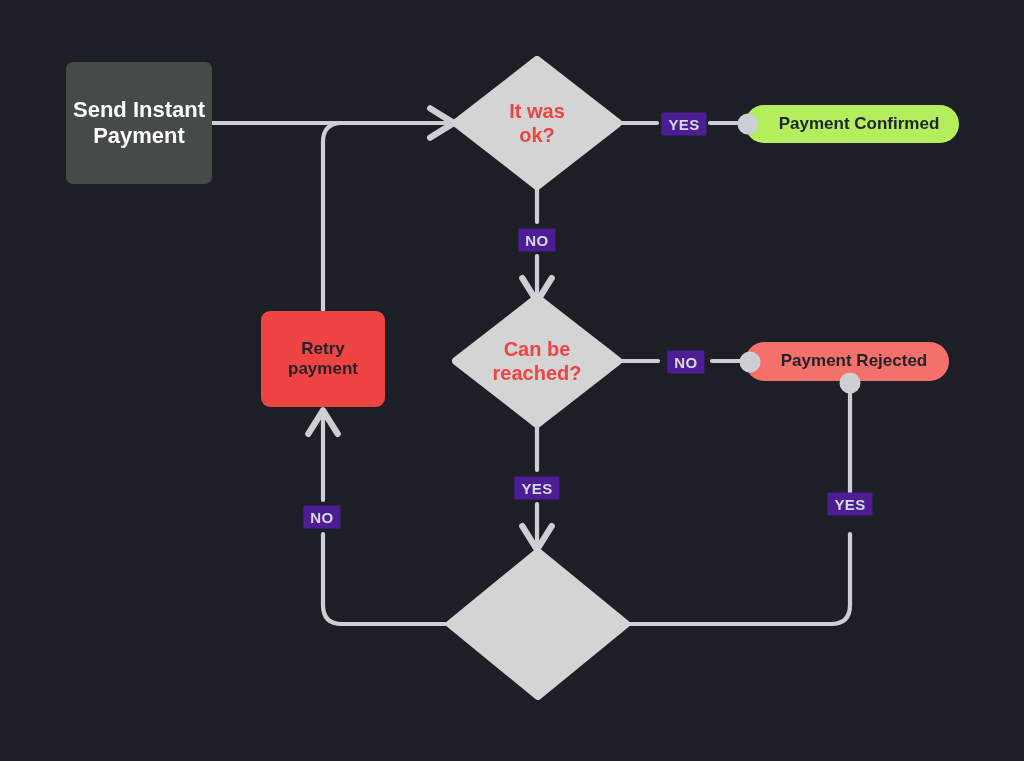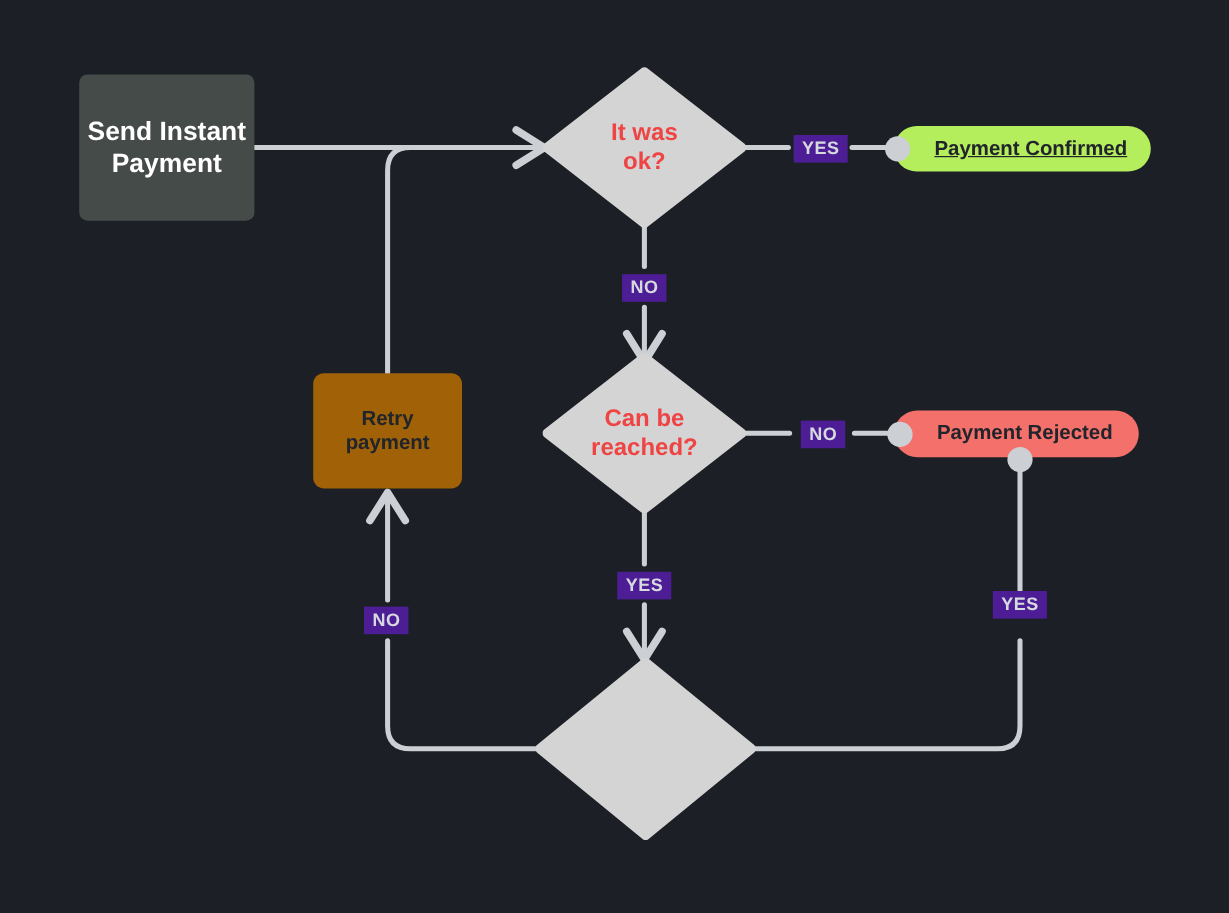--- a/index.html
+++ b/index.html
@@ -39,21 +39,21 @@
   }
   
   .proc-dark {
     background: #454b48;
     color: #ffffff;
     border-radius: 7px;
     font-size: 22px;
   }
   
   .proc-light {
-    background: #a16207;
+    background: #ef4444;
     color: #21242b;
     border-radius: 9px;
     font-size: 17px;
   }
   
   .diamond {
     background: transparent;
   }
   .diamond .dshape {
     position: absolute;
@@ -144,21 +144,21 @@
 Payment</div>
 
   <div class="node diamond" style="left:452px; top:56px; width:170px; height:134px;">
     <svg class="dshape" viewBox="0 0 170 134" preserveAspectRatio="none">
       <path d="M85 4 L166 67 L85 130 L4 67 Z" fill="#d4d4d4" stroke="#d4d4d4" stroke-width="8" stroke-linejoin="round"></path>
     </svg>
     <div class="dlabel">It was
 ok?</div>
   </div>
 
-  <div class="node pill pill-green" style="left:745px; top:105px; width:214px; height:38px;text-decoration:underline;">Payment Confirmed</div>
+  <div class="node pill pill-green" style="left:745px; top:105px; width:214px; height:38px;">Payment Confirmed</div>
   <div class="dot" style="left:748px; top:124px; width:21px; height:21px;"></div>
 
   <div class="node diamond" style="left:452px; top:294px; width:170px; height:134px;">
     <svg class="dshape" viewBox="0 0 170 134" preserveAspectRatio="none">
       <path d="M85 4 L166 67 L85 130 L4 67 Z" fill="#d4d4d4" stroke="#d4d4d4" stroke-width="8" stroke-linejoin="round"></path>
     </svg>
     <div class="dlabel">Can be
 reached?</div>
   </div>
 

